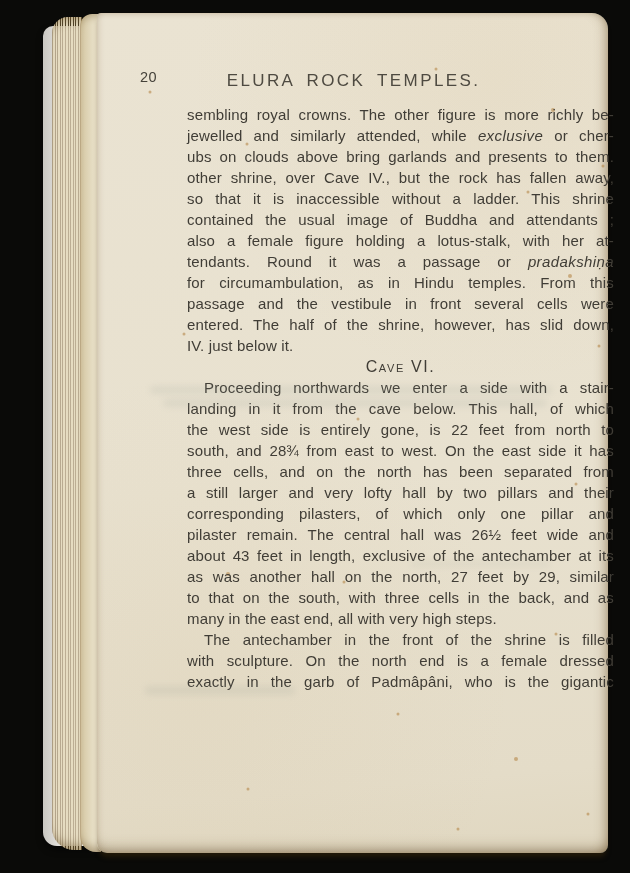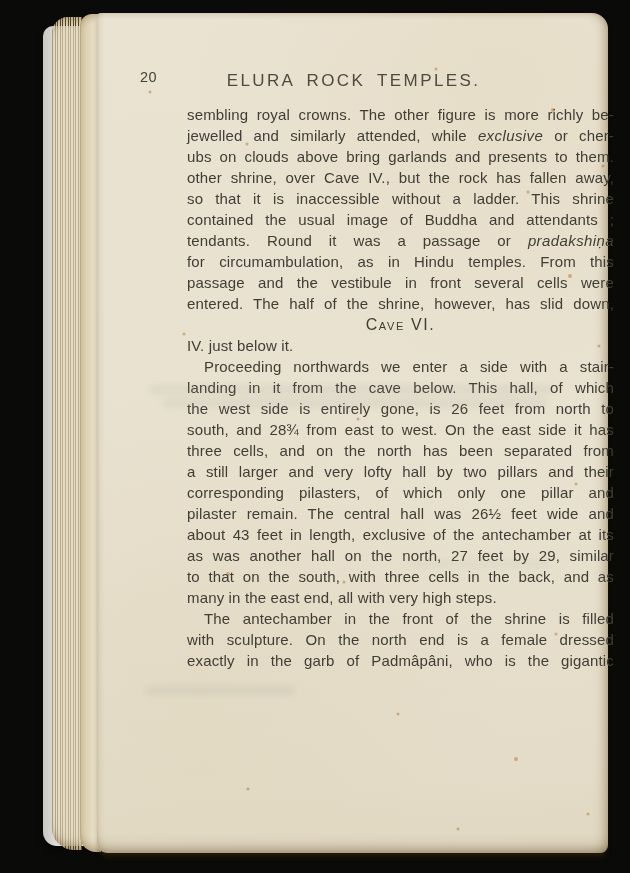--- a/index.html
+++ b/index.html
@@ -107,29 +107,30 @@
       <div class="running-title">ELURA ROCK TEMPLES.</div>
     </div>
 
     <div class="text-block">
         <div class="ln"><span>sembling royal crowns.  The other figure is more richly be-</span></div>
         <div class="ln"><span>jewelled and similarly attended, while </span><span class="it">exclusive</span><span> or cher-</span></div>
         <div class="ln"><span>ubs on clouds above bring garlands and presents to them.</span></div>
         <div class="ln"><span>other shrine, over Cave IV., but the rock has fallen away,</span></div>
         <div class="ln"><span>so that it is inaccessible without a ladder.  This shrine</span></div>
         <div class="ln"><span>contained the usual image of Buddha and attendants ;</span></div>
+        <div class="ln"><span>also a female figure holding a lotus-stalk, with her at-</span></div>
         <div class="ln"><span>tendants.  Round it was a passage or </span><span class="it">pradakshiṇa</span></div>
         <div class="ln"><span>for circumambulation, as in Hindu temples.  From this</span></div>
         <div class="ln"><span>passage and the vestibule in front several cells were</span></div>
         <div class="ln"><span>entered.  The half of the shrine, however, has slid down,</span></div>
+        <div class="ln left"><span>IV. just below it.</span></div>
         <div class="ln center caps"><span>Cave VI.</span></div>
-        <div class="ln left"><span>IV. just below it.</span></div>
         <div class="ln indent"><span>Proceeding northwards we enter a side with a stair-</span></div>
         <div class="ln"><span>landing in it from the cave below.  This hall, of which</span></div>
-        <div class="ln"><span>the west side is entirely gone, is 26 feet from north to</span></div>
+        <div class="ln"><span>the west side is entirely gone, is 22 feet from north to</span></div>
         <div class="ln"><span>south, and 28¾ from east to west.  On the east side it has</span></div>
         <div class="ln"><span>three cells, and on the north has been separated from</span></div>
         <div class="ln"><span>a still larger and very lofty hall by two pillars and their</span></div>
         <div class="ln"><span>corresponding pilasters, of which only one pillar and</span></div>
         <div class="ln"><span>pilaster remain.  The central hall was 26½ feet wide and</span></div>
         <div class="ln"><span>about 43 feet in length, exclusive of the antechamber at its</span></div>
         <div class="ln"><span>as was another hall on the north, 27 feet by 29, similar</span></div>
         <div class="ln"><span>to that on the south, with three cells in the back, and as</span></div>
         <div class="ln left"><span>many in the east end, all with very high steps.</span></div>
         <div class="ln indent"><span>The antechamber in the front of the shrine is filled</span></div>

